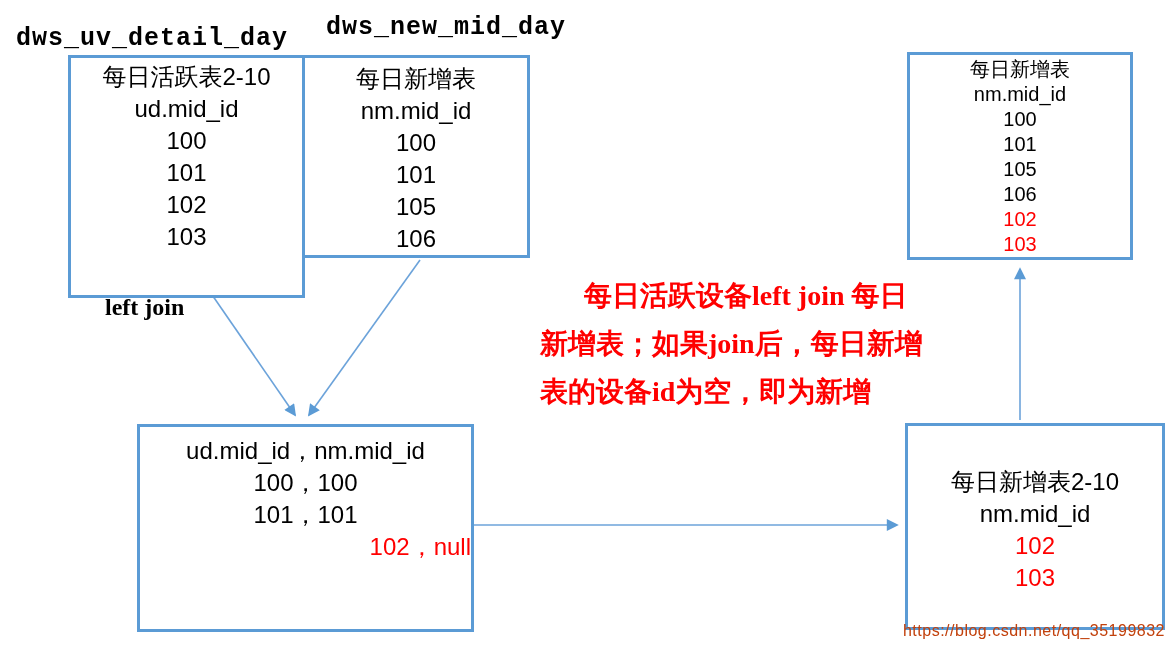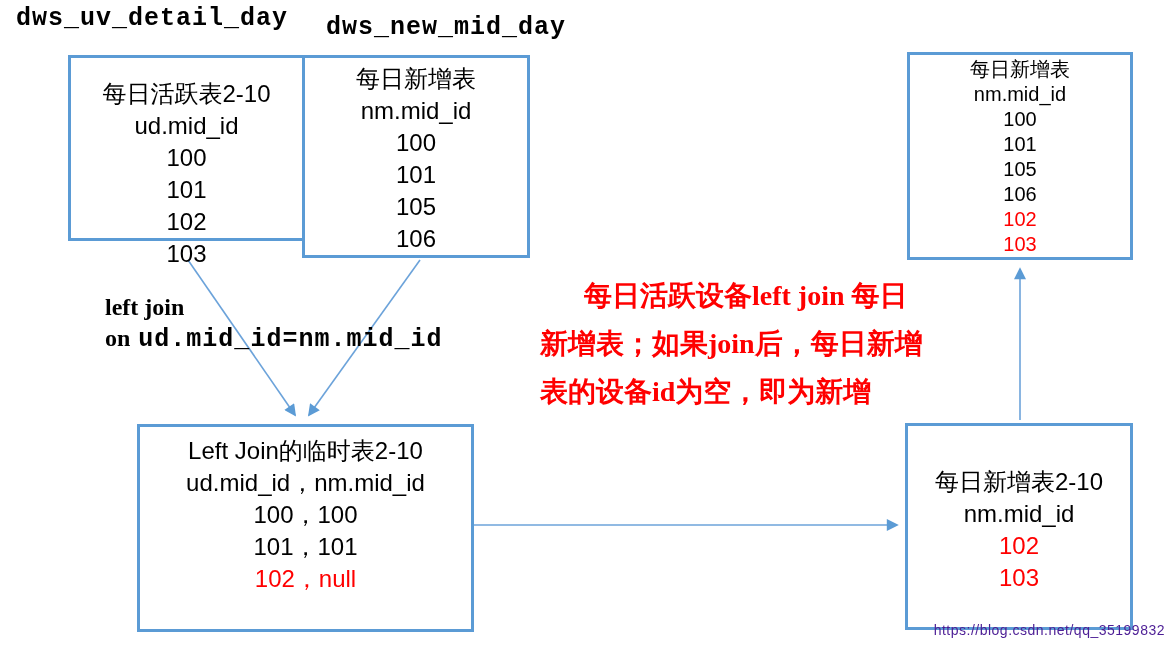--- a/index.html
+++ b/index.html
@@ -13,24 +13,24 @@
     font-family:"Liberation Mono","DejaVu Sans Mono",monospace;
     font-weight:bold;font-size:25px;letter-spacing:1px;white-space:nowrap;
   }
   .box{
     position:absolute;z-index:2;box-sizing:border-box;
     border:3px solid #5B9BD5;background:#ffffff;text-align:center;
   }
   .box .row{white-space:nowrap;}
   .big-text{font-size:24px;line-height:32px;}
   .small-text{font-size:20px;line-height:25px;}
-  #box-daily-active{left:68px;top:55px;width:237px;height:186px;padding-top:20px;}
+  #box-daily-active{left:68px;top:55px;width:237px;height:243px;padding-top:3px;}
   #box-daily-new{left:302px;top:55px;width:228px;height:203px;padding-top:5px;}
   #box-temp{left:137px;top:424px;width:337px;height:208px;padding-top:8px;}
-  #box-new-result{left:905px;top:423px;width:228px;height:207px;padding-top:40px;}
+  #box-new-result{left:905px;top:423px;width:260px;height:207px;padding-top:40px;}
   #box-new-updated{left:907px;top:52px;width:226px;height:208px;padding-top:2px;}
   #join-label{
     position:absolute;z-index:2;left:105px;top:292px;width:390px;
     font-weight:bold;white-space:nowrap;
   }
   #join-label .jl1{
     font-family:"Liberation Serif","DejaVu Serif",serif;font-size:24px;line-height:30px;
   }
   #join-label .jl2{font-size:24px;line-height:32px;}
   #join-label .on-kw{
@@ -40,41 +40,41 @@
     font-family:"Liberation Mono","DejaVu Sans Mono",monospace;font-size:25px;letter-spacing:1px;
   }
   #red-note{
     position:absolute;z-index:2;left:540px;top:272px;width:410px;
     font-family:"Liberation Serif","DejaVu Serif",serif;font-weight:bold;
     font-size:28px;line-height:48px;white-space:nowrap;
   }
   #red-note .indent{padding-left:44px;}
   #watermark{
     position:absolute;z-index:3;right:4px;top:622px;
-    font-size:14px;color:#4c1d95;letter-spacing:0.5px;white-space:nowrap;
+    font-size:16px;color:#c2410c;letter-spacing:0.5px;white-space:nowrap;
   }
 </style>
 </head>
 <body>
 
 <div id="canvas">
 
   <svg id="arrows" viewBox="0 0 1169 651" xmlns="http://www.w3.org/2000/svg">
     <defs>
       <marker id="ah" viewBox="0 0 10 10" refX="8.5" refY="5" markerWidth="14" markerHeight="12" orient="auto" markerUnits="userSpaceOnUse">
         <path d="M0,0 L10,5 L0,10 Z" fill="#5B9BD5"></path>
       </marker>
     </defs>
     <line x1="188" y1="260" x2="295" y2="415" stroke="#6CA3DA" stroke-width="1.6" marker-end="url(#ah)"></line>
     <line x1="420" y1="260" x2="309" y2="415" stroke="#6CA3DA" stroke-width="1.6" marker-end="url(#ah)"></line>
     <line x1="474" y1="525" x2="897" y2="525" stroke="#6CA3DA" stroke-width="1.6" marker-end="url(#ah)"></line>
     <line x1="1020" y1="420" x2="1020" y2="269" stroke="#6CA3DA" stroke-width="1.6" marker-end="url(#ah)"></line>
   </svg>
 
-  <div class="mono-title" style="left:16px;top:4px;text-align:center;">dws_uv_detail_day</div>
+  <div class="mono-title" style="left:16px;top:24px;text-align:center;">dws_uv_detail_day</div>
   <div class="mono-title" style="left:326px;top:13px;">dws_new_mid_day</div>
 
   <div class="box big-text" id="box-daily-active">
     <div class="row">每日活跃表2-10</div>
     <div class="row">ud.mid_id</div>
     <div class="row" style="color: rgb(0, 0, 0);">100</div>
     <div class="row" style="color: rgb(0, 0, 0);">101</div>
     <div class="row" style="color: rgb(0, 0, 0);">102</div>
     <div class="row" style="color: rgb(0, 0, 0);">103</div>
   </div>
@@ -83,37 +83,33 @@
     <div class="row">每日新增表</div>
     <div class="row">nm.mid_id</div>
     <div class="row" style="color: rgb(0, 0, 0);">100</div>
     <div class="row" style="color: rgb(0, 0, 0);">101</div>
     <div class="row" style="color: rgb(0, 0, 0);">105</div>
     <div class="row" style="color: rgb(0, 0, 0);">106</div>
   </div>
 
   <div id="join-label">
     <div class="jl1">left join</div>
-    <div class="jl2">
-      <span class="on-kw">on</span><span class="cond">ud.mid_id=nm.mid_id</span>
-    </div>
   </div>
 
   <div id="red-note" style="color: rgb(255, 0, 0);">
     <div class="indent">每日活跃设备left join 每日</div>
     <div>新增表；如果join后，每日新增</div>
     <div>表的设备id为空，即为新增</div>
   </div>
 
   <div class="box big-text" id="box-temp">
-    <div class="row">Left Join的临时表2-10</div>
     <div class="row">ud.mid_id，nm.mid_id</div>
     <div class="row" style="color: rgb(0, 0, 0);">100，100</div>
     <div class="row" style="color: rgb(0, 0, 0);">101，101</div>
-    <div class="row" style="color: rgb(255, 0, 0);">102，null</div>
+    <div class="row" style="color: rgb(255, 0, 0); text-align: right;">102，null</div>
   </div>
 
   <div class="box big-text" id="box-new-result">
     <div class="row">每日新增表2-10</div>
     <div class="row">nm.mid_id</div>
     <div class="row" style="color: rgb(255, 0, 0);">102</div>
     <div class="row" style="color: rgb(255, 0, 0);">103</div>
   </div>
 
   <div class="box small-text" id="box-new-updated">

